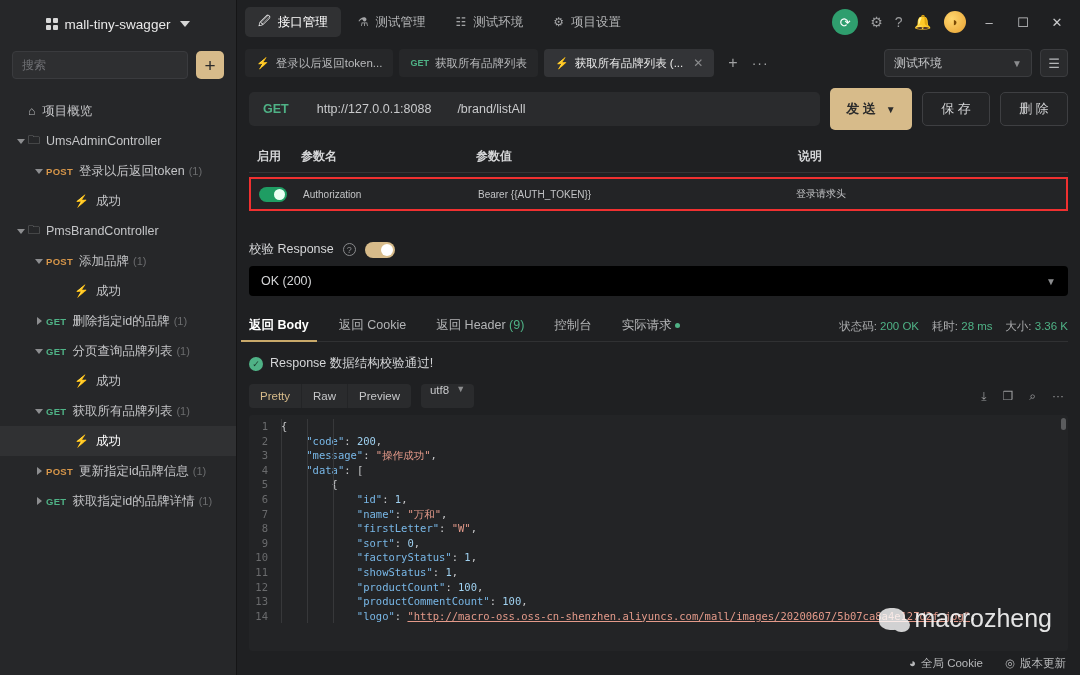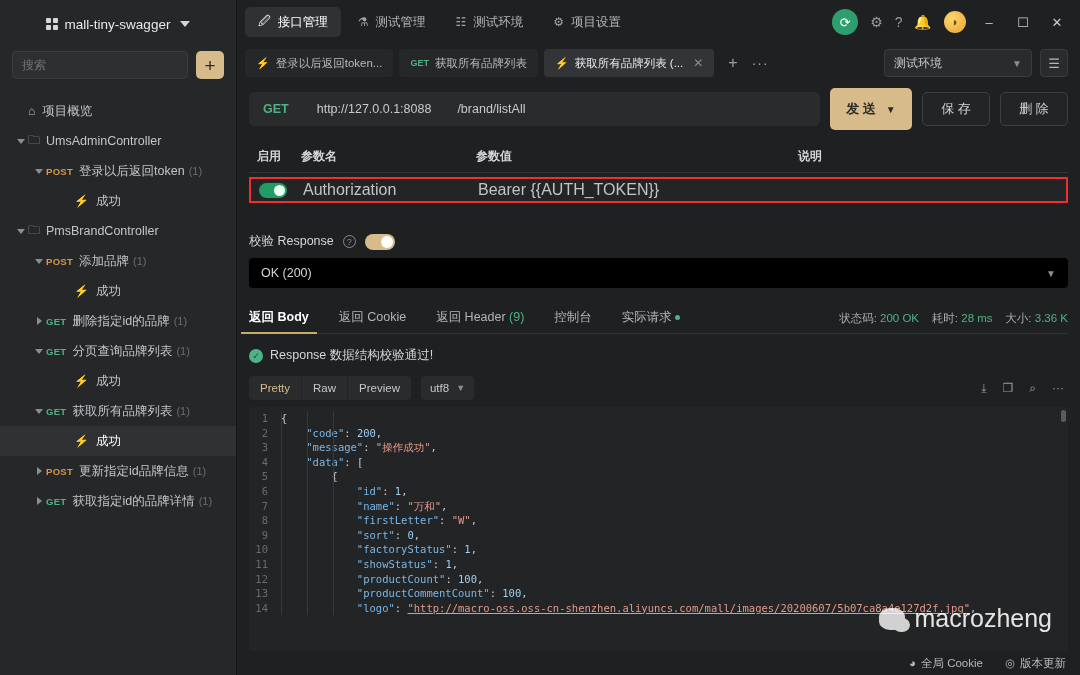--- a/index.html
+++ b/index.html
@@ -119,21 +119,21 @@
   .ghost-btn {
     height: 34px; min-width: 68px; border: 1px solid #3e3f42; border-radius: 5px; background: #232426;
     display: flex; align-items: center; justify-content: center; font-size: 13px; color: #d2d3d5;
   }
 
   
   .ptable { margin: 4px 12px 0 12px; }
   .phead { display: flex; align-items: center; height: 28px; font-size: 12px; color: #d5d6d8; font-weight: bold; }
   .divider { height: 1px; background: #333436; margin-top: 2px; }
   .prow {
-    display: flex; align-items: center; height: 26px; font-size: 16px; color: #c3c4c6;
+    display: flex; align-items: center; height: 34px; font-size: 10px; color: #c3c4c6;
     background: #232426;
   }
   .prow-hl { border: 2px solid #f03030; margin: 4px 0 0 0; position: relative; }
   .c-en  { width: 52px; flex: 0 0 52px; padding-left: 8px; }
   .c-nm  { width: 175px; flex: 0 0 175px; }
   .c-val { flex: 1; }
   .c-desc{ width: 270px; flex: 0 0 270px; }
   .toggle-sm { width: 28px; height: 15px; border-radius: 8px; background: #1f9d63; position: relative; }
   .toggle-sm i { position:absolute; width: 11px; height: 11px; border-radius: 50%; background: #eafff3; top: 2px; right: 2px; }
 
@@ -161,21 +161,21 @@
 
   .passrow { display: flex; align-items: center; gap: 7px; margin: 13px 12px 0 12px; font-size: 12.5px; color: #d5d6d8; }
   .check { width: 14px; height: 14px; border-radius: 50%; background: #4fb286; color: #1b3d2e; font-size: 9px; display:flex;align-items:center;justify-content:center; }
 
   
   .vtb { display: flex; align-items: center; margin: 11px 12px 0 12px; height: 26px; }
   .seg { display: flex; background: #2a2b2d; border-radius: 4px; overflow: hidden; height: 24px; }
   .seg div { padding: 0 11px; font-size: 11.5px; color: #c6c7c9; display:flex;align-items:center; border-right: 1px solid #232426; }
   .seg div:last-child { border-right: none; }
   .seg div.on { color: #d7bb8a; }
-  .enc { margin-left: 10px; height: 24px; background: #2a2b2d; border-radius: 4px; display:flex;align-items:center; gap:7px; padding: 0 9px; font-size: 11.5px; color: #c6c7c9; }
+  .enc { margin-left: 10px; height: 24px; background: #2a2b2d; border-radius: 4px; display:flex;gap:7px; padding: 0 9px; font-size: 11.5px; color: #c6c7c9; }
   .enc .cv { font-size: 9px; color: #8b8c8e; }
   .vtb-right { margin-left: auto; display: flex; align-items: center; gap: 16px; color: #9b9c9e; font-size: 12px; padding-right: 4px; }
 
   
   .codewrap {
     margin: 6px 12px 0 12px; background: #232426; border-radius: 3px;
     flex: 1; overflow: hidden; position: relative;
     font-family: "DejaVu Sans Mono", monospace; font-size: 10.5px; line-height: 14.6px;
   }
   .code { display: flex; padding-top: 4px; }
@@ -419,20 +419,21 @@
       </div>
       <div class="divider"></div>
       <div class="prow prow-hl">
         <div class="c-en">
           <div class="toggle-sm">
               <i></i>
             </div>
         </div>
         <div class="c-nm">Authorization</div>
         <div class="c-val">Bearer {{AUTH_TOKEN}}</div>
+        <div class="c-desc">登录请求头</div>
       </div>
     </div>
 
     <div class="vrow">
       <span>校验 Response</span>
       <span class="qmark">?</span>
       <span class="toggle-gold">
           <i></i>
         </span>
     </div>

